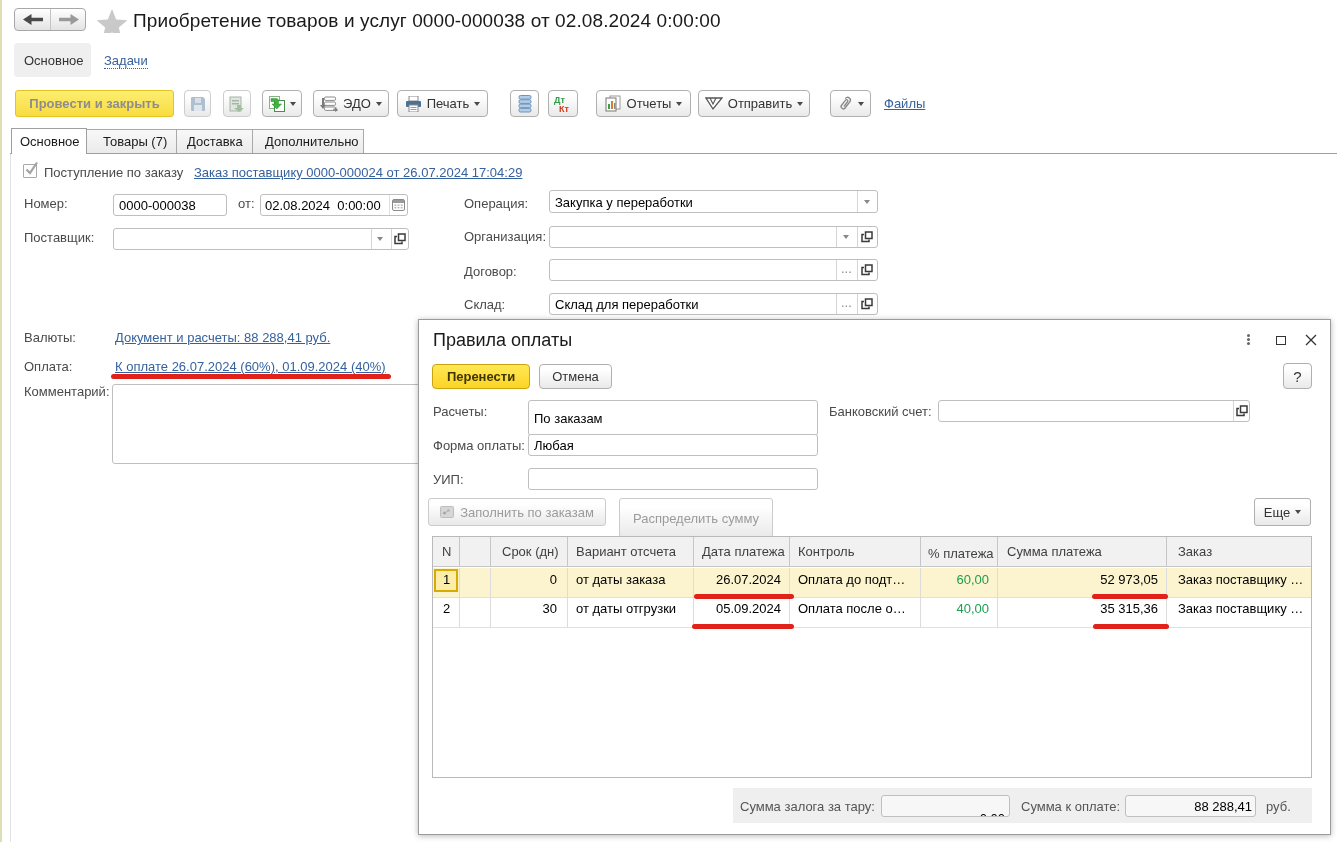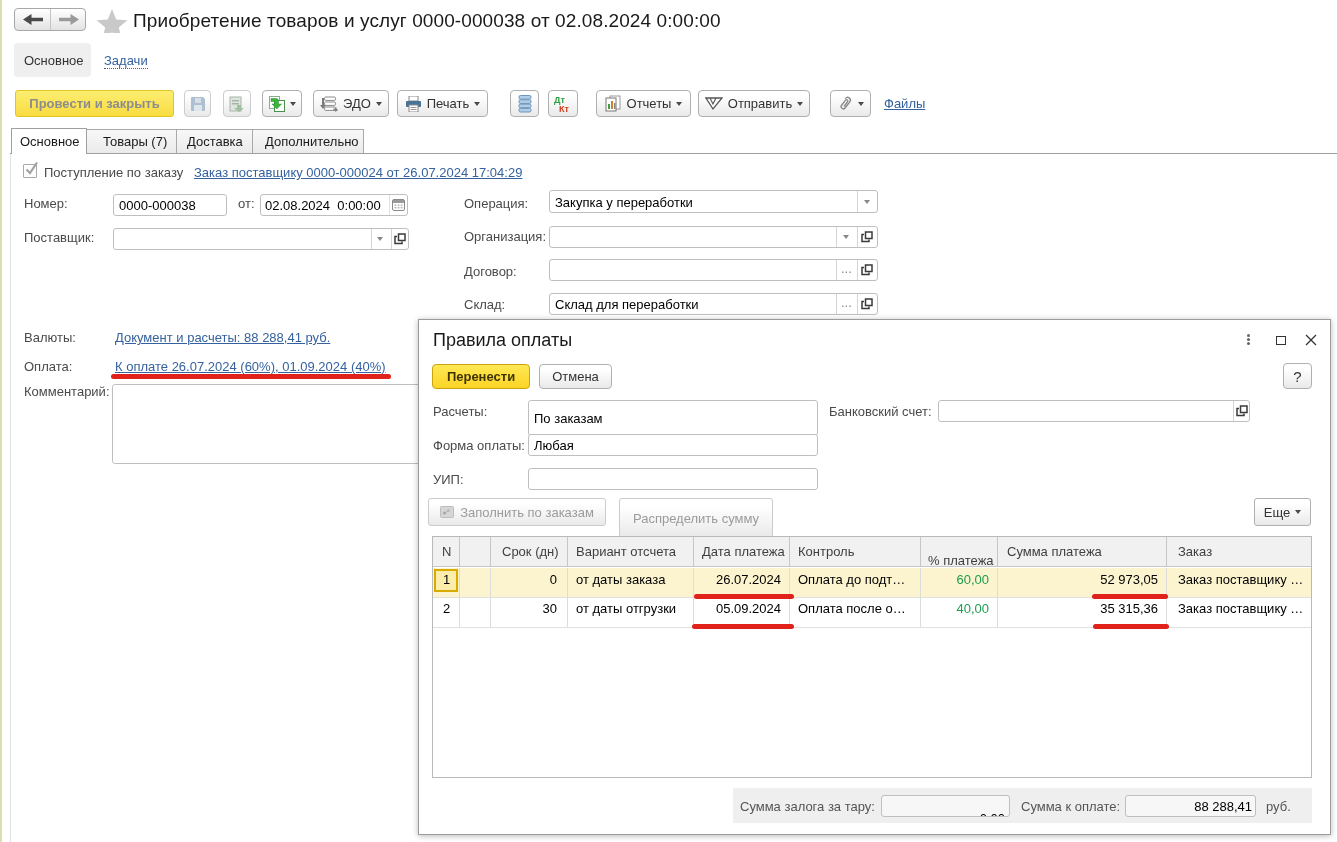--- a/index.html
+++ b/index.html
@@ -290,21 +290,21 @@
   <div class="vline" style="left:564px;top:0;height:30px;background:#c6c6c6"></div>
   <div class="vline" style="left:564px;top:31px;height:59px;background:#dcdcdc"></div>
   <div class="vline" style="left:733px;top:0;height:30px;background:#c6c6c6"></div>
   <div class="vline" style="left:733px;top:31px;height:59px;background:#dcdcdc"></div>
 
   <div class="abs" style="left:9px;top:7px;color:#3f3f3f">N</div>
   <div class="abs" style="left:69px;top:7px;color:#3f3f3f">Срок (дн)</div>
   <div class="abs" style="left:143px;top:7px;color:#3f3f3f">Вариант отсчета</div>
   <div class="abs" style="left:269px;top:7px;color:#3f3f3f">Дата платежа</div>
   <div class="abs" style="left:365px;top:7px;color:#3f3f3f">Контроль</div>
-  <div class="abs" style="left:495px;top:16px;color:#3f3f3f">% платежа</div>
+  <div class="abs" style="left:495px;top:9px;color:#3f3f3f">% платежа</div>
   <div class="abs" style="left:574px;top:7px;color:#3f3f3f">Сумма платежа</div>
   <div class="abs" style="left:745px;top:7px;color:#3f3f3f">Заказ</div>
 
   <div class="abs" style="left:1px;top:32px;width:24px;height:23px;border:2px solid #d8ab00;background:#fcedaa"></div>
   <div class="abs" style="left:10px;top:35px;color:#000">1</div>
   <div class="abs" style="right:754px;top:35px;color:#000">0</div>
   <div class="abs" style="left:143px;top:35px;color:#000">от даты заказа</div>
   <div class="abs" style="right:530px;top:35px;color:#000">26.07.2024</div>
   <div class="abs" style="left:365px;top:35px;color:#000">Оплата до подт…</div>
   <div class="abs" style="right:322px;top:35px;color:#1d9e50">60,00</div>

